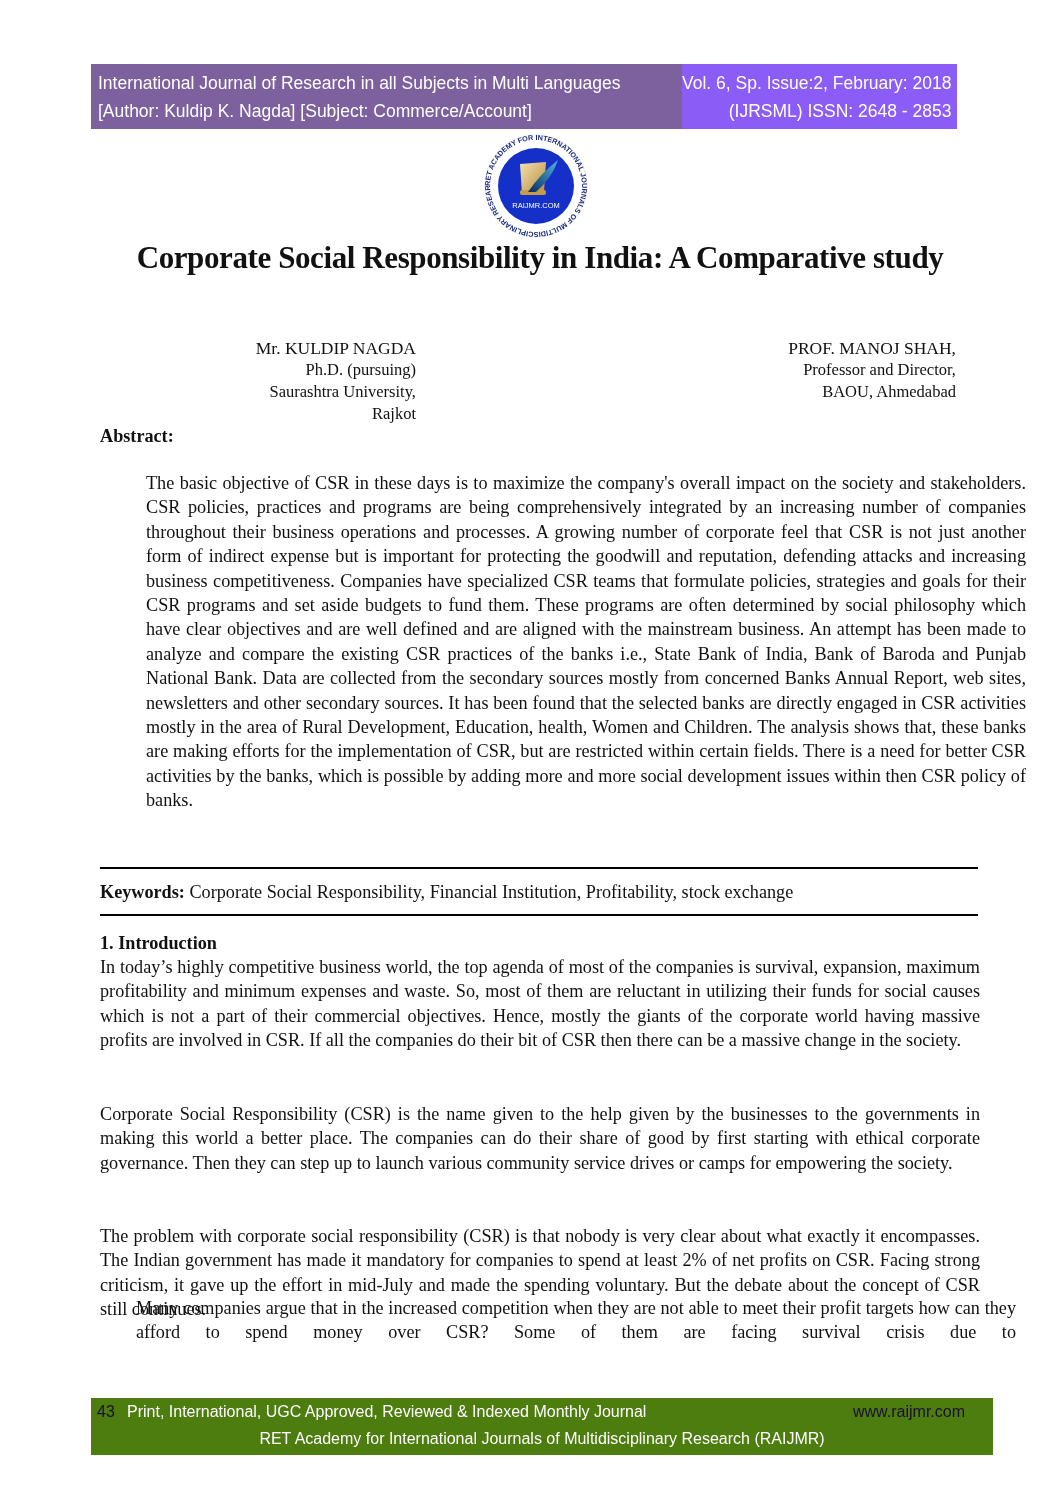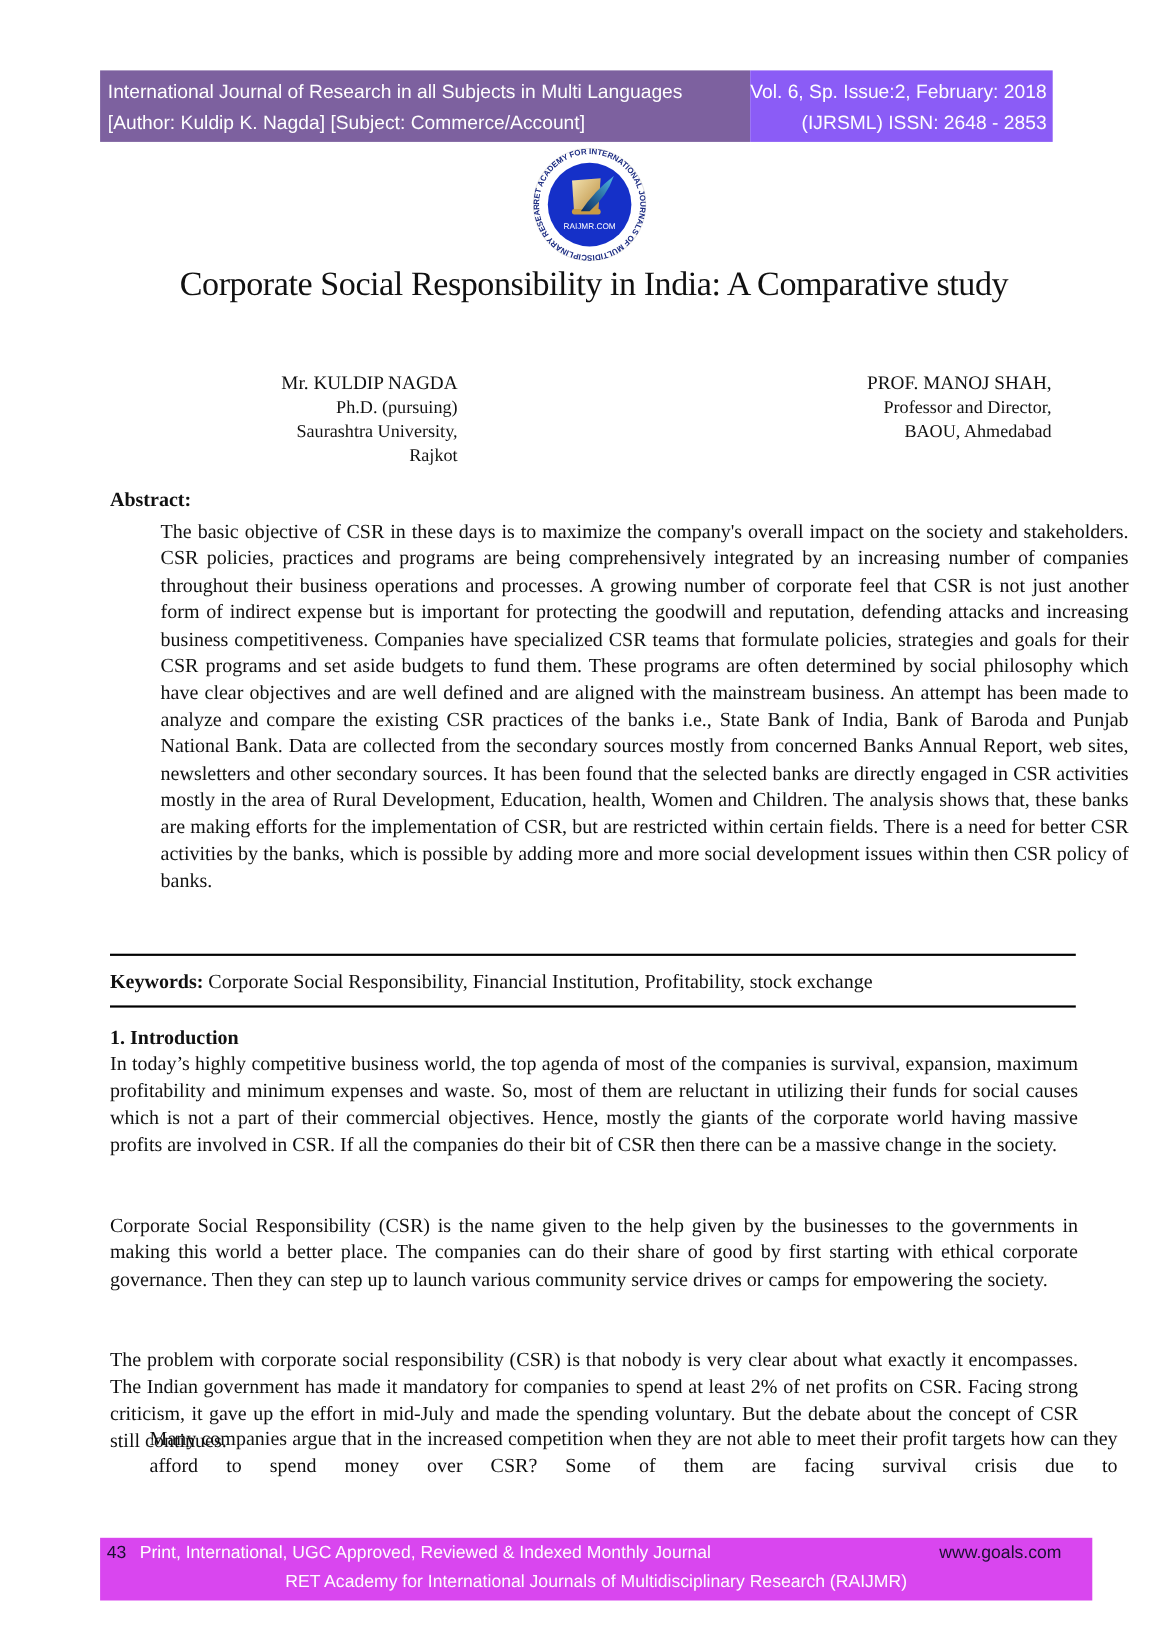--- a/index.html
+++ b/index.html
@@ -9,47 +9,47 @@
   
   .hdr { position: absolute; left: 91px; top: 64px; width: 792px; height: 65px; display: flex; }
   .hdr-left { background: #7d619f; flex: 0 0 591px; color: #ffffff; font-family: "Liberation Sans", sans-serif; font-size: 17.5px; line-height: 28px; padding: 5px 0 0 7px; box-sizing: border-box; }
   .hdr-right { background: #8b5cf6; flex: 1; color: #ffffff; font-family: "Liberation Sans", sans-serif; font-size: 17.5px; line-height: 28px; text-align: right; padding: 5px 6px 0 0; box-sizing: border-box; }
   .hdr-line { display: block; white-space: nowrap; }
 
   
   .logo { position: absolute; left: 478px; top: 134px; width: 116px; height: 104px; }
 
   
-  .title { position: absolute; left: 80px; top: 240px; width: 920px; text-align: center; font-family: "Liberation Serif", serif; font-weight: normal; font-size: 31px; line-height: 36px; color: #111; letter-spacing: -0.4px; }
+  .title { position: absolute; left: 80px; top: 240px; width: 920px; text-align: center; font-family: "Liberation Serif", serif; font-weight: bold; font-size: 31px; line-height: 36px; color: #111; letter-spacing: -0.4px; }
 
   
   .author { position: absolute; top: 337px; text-align: right; font-family: "Liberation Serif", serif; font-size: 16.5px; line-height: 22px; color: #111; }
   .author-1 { left: 196px; width: 220px; }
   .author-2 { left: 600px; width: 356px; }
   .author .nm { font-size: 17.5px; }
 
   
   .txt { position: absolute; left: 100px; width: 880px; font-family: "Liberation Serif", serif; font-size: 18.2px; line-height: 24.4px; color: #111; text-align: justify; }
   .h { font-weight: bold; }
-  .abstract-head { top: 442px; font-family: Liberation Serif, serif; }
+  .abstract-head { top: 424px; font-family: Liberation Serif, serif; }
   .abstract-body { top: 471px; margin-left: 46px; }
 
   .rule { position: absolute; left: 100px; width: 878px; height: 2px; background: #000; }
   .rule-1 { top: 867px; }
   .rule-2 { top: 914px; }
 
   .keywords { top: 880px; }
   .intro-head { top: 931px; }
   .p1 { top: 955px; }
   .p2 { top: 1102px; }
   .p3 { top: 1224px; }
   .p4 { top: 1296px; margin-left: 36px; }
 
   
-  .ftr { position: absolute; left: 91px; top: 1398px; width: 902px; height: 57px; background: #d946ef; font-family: "Liberation Sans", sans-serif; font-size: 16px; }
+  .ftr { position: absolute; left: 91px; top: 1398px; width: 902px; height: 57px; background: #4d7c0f; font-family: "Liberation Sans", sans-serif; font-size: 16px; }
   .ftr-row1 { position: absolute; left: 0; top: 2px; width: 100%; height: 24px; line-height: 24px; }
   .pg { position: absolute; left: 6px; color: #1a1030; }
   .ftr-desc { position: absolute; left: 36px; color: #ffffff; white-space: nowrap; }
   .ftr-url { position: absolute; right: 28px; color: #1a1030; }
   .ftr-row2 { position: absolute; left: 0; top: 29px; width: 100%; text-align: center; color: #ffffff; line-height: 24px; }
 </style>
 </head>
 <body>
 
 <div class="page">
@@ -118,18 +118,18 @@
   <div class="txt h intro-head">1. Introduction</div>
   <div class="txt p1">In today’s highly competitive business world, the top agenda of most of the companies is survival, expansion, maximum profitability and minimum expenses and waste. So, most of them are reluctant in utilizing their funds for social causes which is not a part of their commercial objectives. Hence, mostly the giants of the corporate world having massive profits are involved in CSR. If all the companies do their bit of CSR then there can be a massive change in the society.</div>
   <div class="txt p2">Corporate Social Responsibility (CSR) is the name given to the help given by the businesses to the governments in making this world a better place. The companies can do their share of good by first starting with ethical corporate governance. Then they can step up to launch various community service drives or camps for empowering the society.</div>
   <div class="txt p3">The problem with corporate social responsibility (CSR) is that nobody is very clear about what exactly it encompasses. The Indian government has made it mandatory for companies to spend at least 2% of net profits on CSR. Facing strong criticism, it gave up the effort in mid-July and made the spending voluntary. But the debate about the concept of CSR still continues.</div>
   <div class="txt p4" style="text-align-last: justify;">Many companies argue that in the increased competition when they are not able to meet their profit targets how can they afford to spend money over CSR? Some of them are facing survival crisis due to</div>
 
   <div class="ftr">
     <div class="ftr-row1">
       <span class="pg">43</span>
       <span class="ftr-desc">Print, International, UGC Approved,  Reviewed &amp; Indexed Monthly Journal</span>
-      <span class="ftr-url">www.goals.com</span>
+      <span class="ftr-url">www.raijmr.com</span>
     </div>
     <div class="ftr-row2">RET Academy for International Journals of Multidisciplinary Research (RAIJMR)</div>
   </div>
 
 </div>
 
 </body></html>

